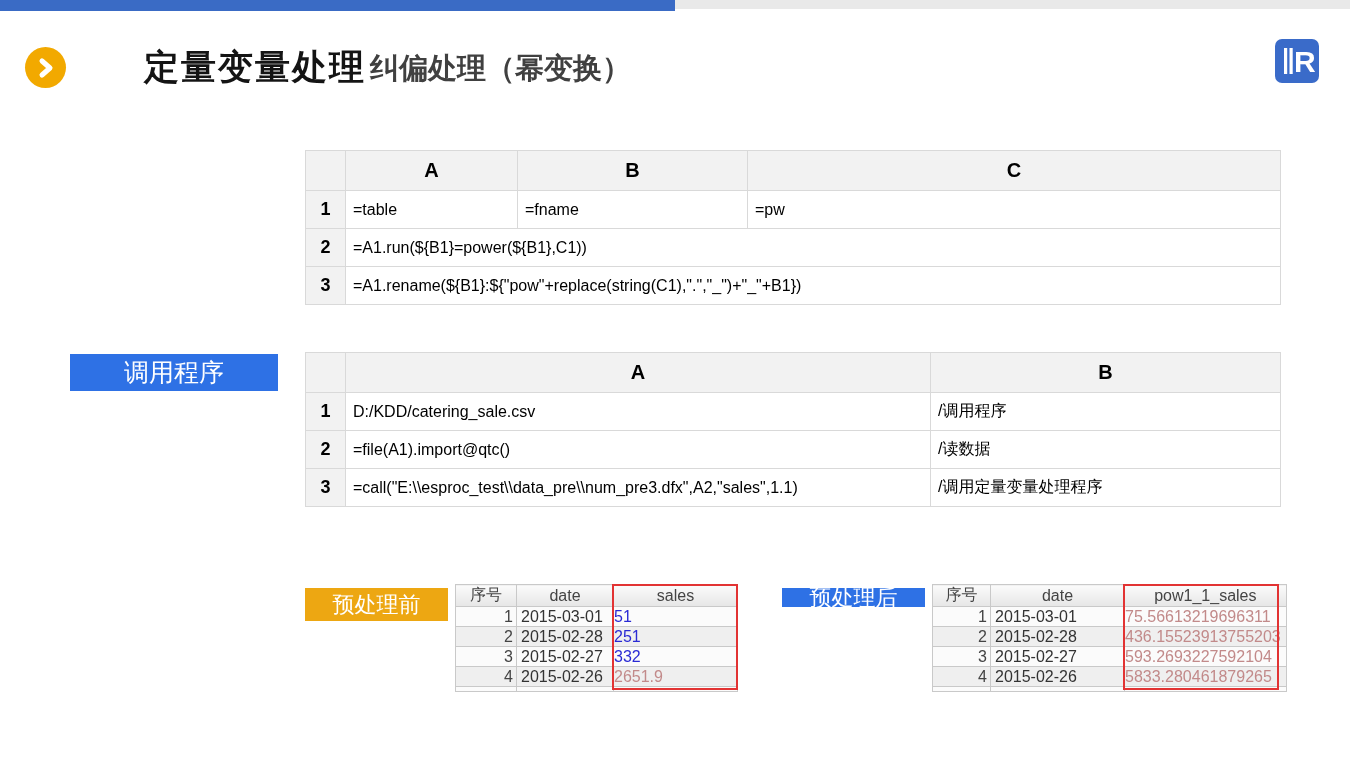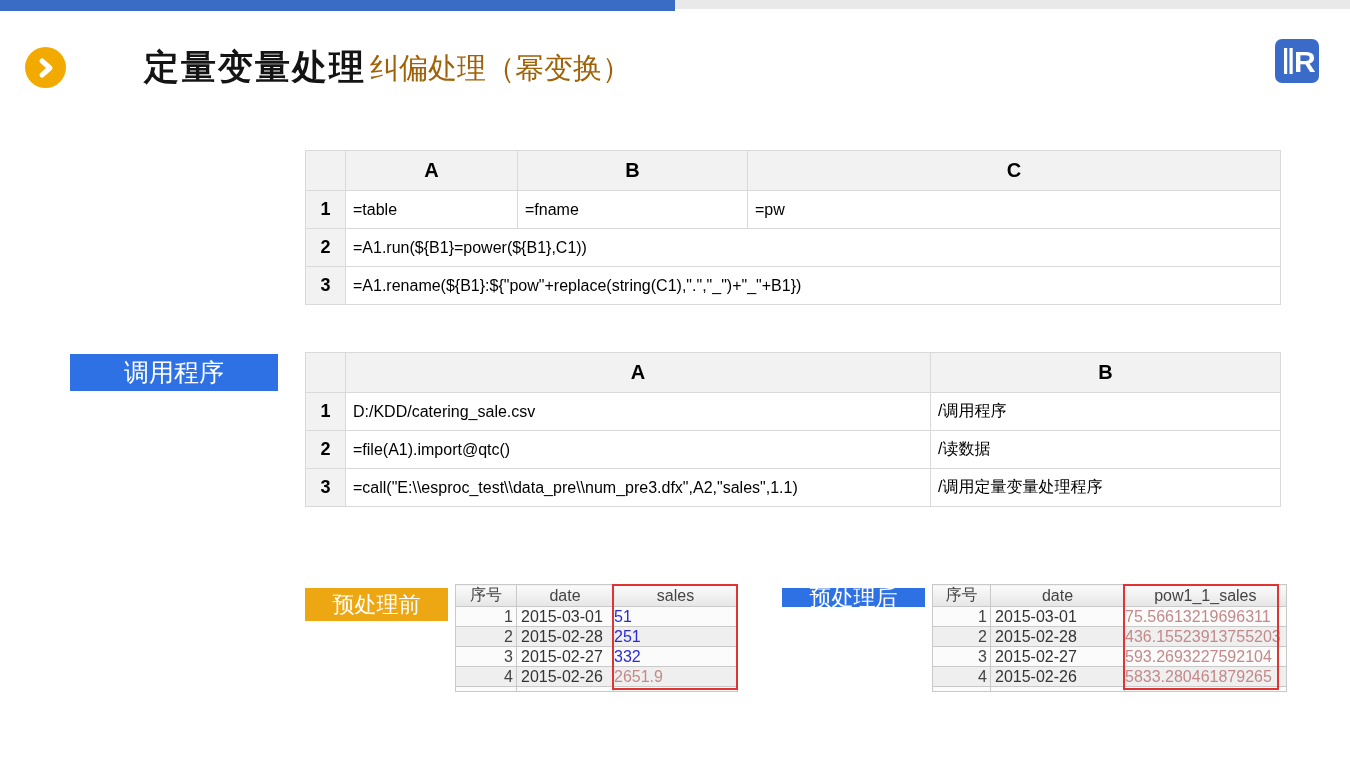--- a/index.html
+++ b/index.html
@@ -15,22 +15,22 @@
   
   .bullet {
     position:absolute; left:25px; top:47px; width:41px; height:41px; border-radius:50%;
     background:#F2A900; display:flex; align-items:center; justify-content:center;
   }
   .page-title {
     position:absolute; left:96px; top:44px; font-size:35px; font-weight:bold;
     color:#141414; letter-spacing:2px; white-space:nowrap;margin-left:48px;
   }
   .page-subtitle {
-    position:absolute; left:370px; top:49px; font-size:29px; font-weight:400;
-    color:#a16207; white-space:nowrap;
+    position:absolute; left:370px; top:49px; font-size:29px; font-weight:700;
+    color:#404040; white-space:nowrap;
   }
   .logo { position:absolute; left:1274px; top:38px; width:46px; height:46px; }
 
   
   .grid { border-collapse:collapse; table-layout:fixed; position:absolute; background:#fff; }
   .grid td, .grid th { border:1px solid #D9D9D9; overflow:hidden; white-space:nowrap; }
   .grid th {
     background:#F2F2F2; font-weight:bold; font-size:20px; color:#000;
     text-align:center; height:37px;
   }

